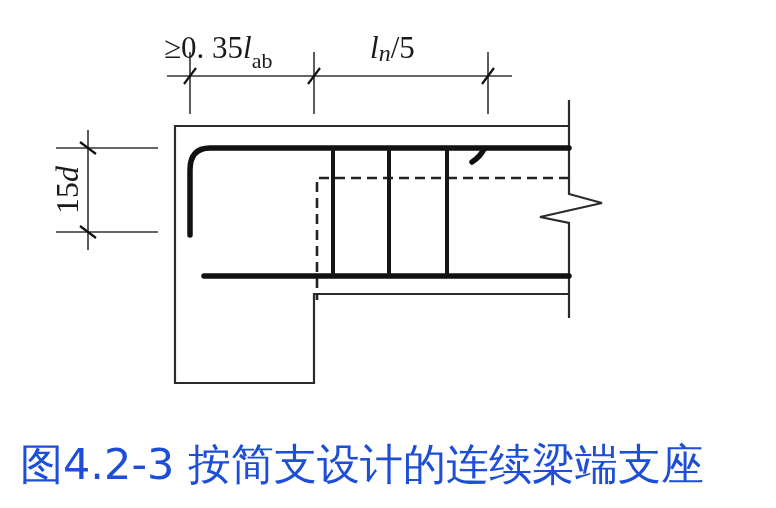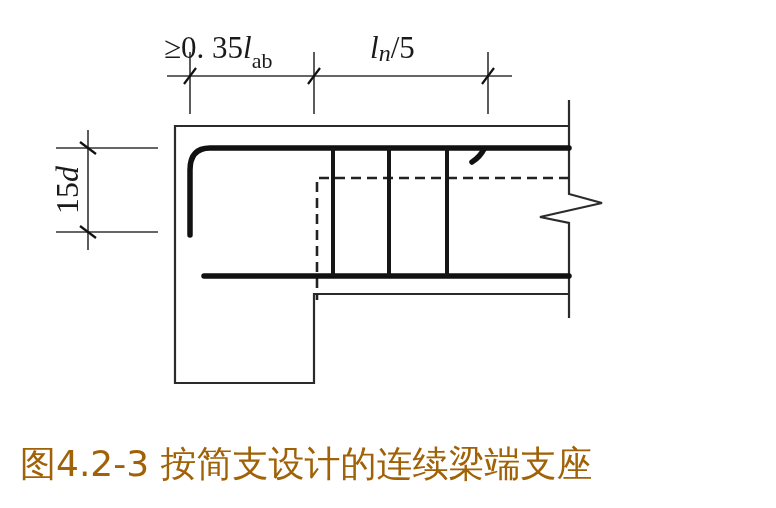--- a/index.html
+++ b/index.html
@@ -9,21 +9,21 @@
   .thick { stroke: #111111; stroke-width: 5.5; fill: none; stroke-linecap: round; }
   .stir { stroke: #161616; stroke-width: 4; fill: none; }
   .dash { stroke: #222222; stroke-width: 2.6; fill: none; stroke-dasharray: 10 6; }
   .dim { stroke: #333333; stroke-width: 1.6; fill: none; }
   .tick { stroke: #111111; stroke-width: 2.2; }
   .lbl { font-family: "Liberation Serif", "DejaVu Serif", serif; fill: #1a1a1a; }
   .it { font-style: italic; }
   #caption {
     position: absolute; left: 20px; top: 432px; width: 740px; height: 64px;
     font-family: "DejaVu Sans", "Liberation Sans", sans-serif;
-    font-size: 36px; line-height: 64px; color: #a16207; white-space: nowrap;
+    font-size: 43px; line-height: 64px; color: #1d4ed8; white-space: nowrap;
     letter-spacing: 0px;
   }
 </style>
 </head>
 <body>
 
 <svg id="figure" viewBox="0 0 776 410" xmlns="http://www.w3.org/2000/svg">
 
   <g>
     <line class="dim" x1="167" y1="76" x2="512" y2="76"></line>

